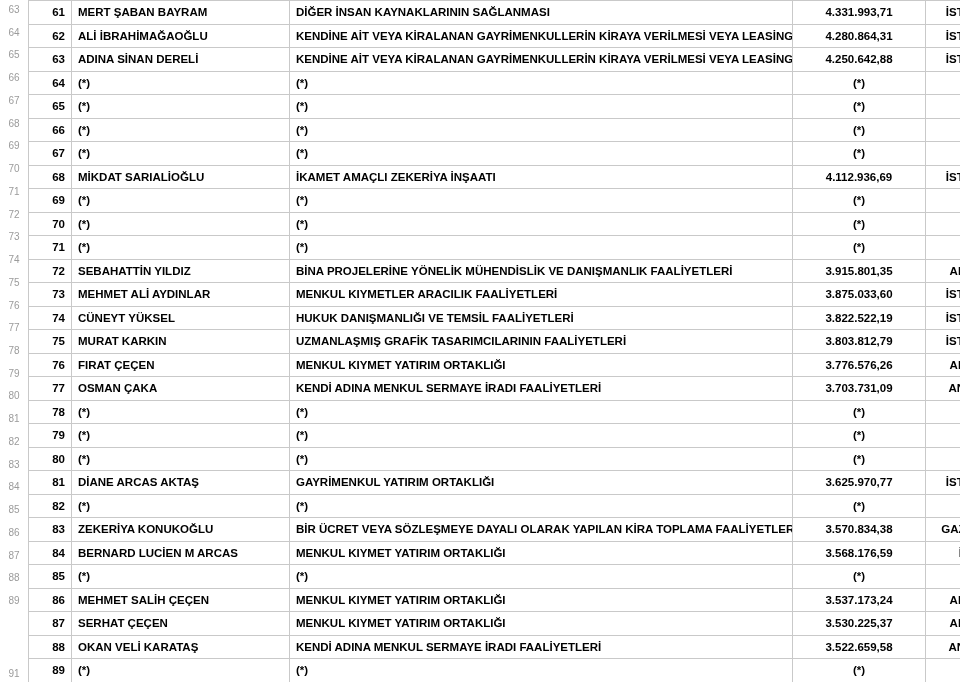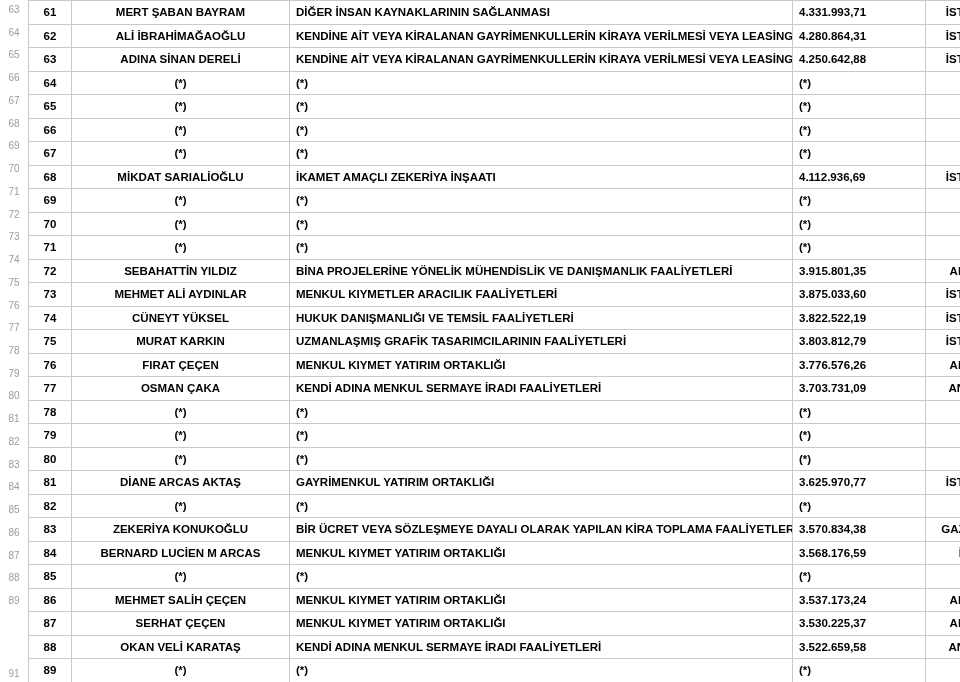--- a/index.html
+++ b/index.html
@@ -53,36 +53,36 @@
     font-family: "Liberation Sans", sans-serif;
     padding: 0 6px;
     height: 22.5px;
     line-height: 22.5px;
     white-space: nowrap;
     overflow: hidden;
     background: #ffffff;
   }
   td.c-rank {
     width: 30px;
-    text-align: center;
+    text-align: right;
     padding-left: 5px;
     margin-top: 28px;
   }
   td.c-name {
     width: 205px;
-    text-align: center;
+    text-align: left;
   }
   td.c-activity {
     width: 490px;
     text-align: left;
     margin-top: 48px;
   }
   td.c-amount {
     width: 120px;
-    text-align: left;
+    text-align: center;
     padding-right: 10px;
   }
   td.c-city {
     width: 85px;
     text-align: center;
   }
   td.empty {
     color: #000000;
   }
 </style>

